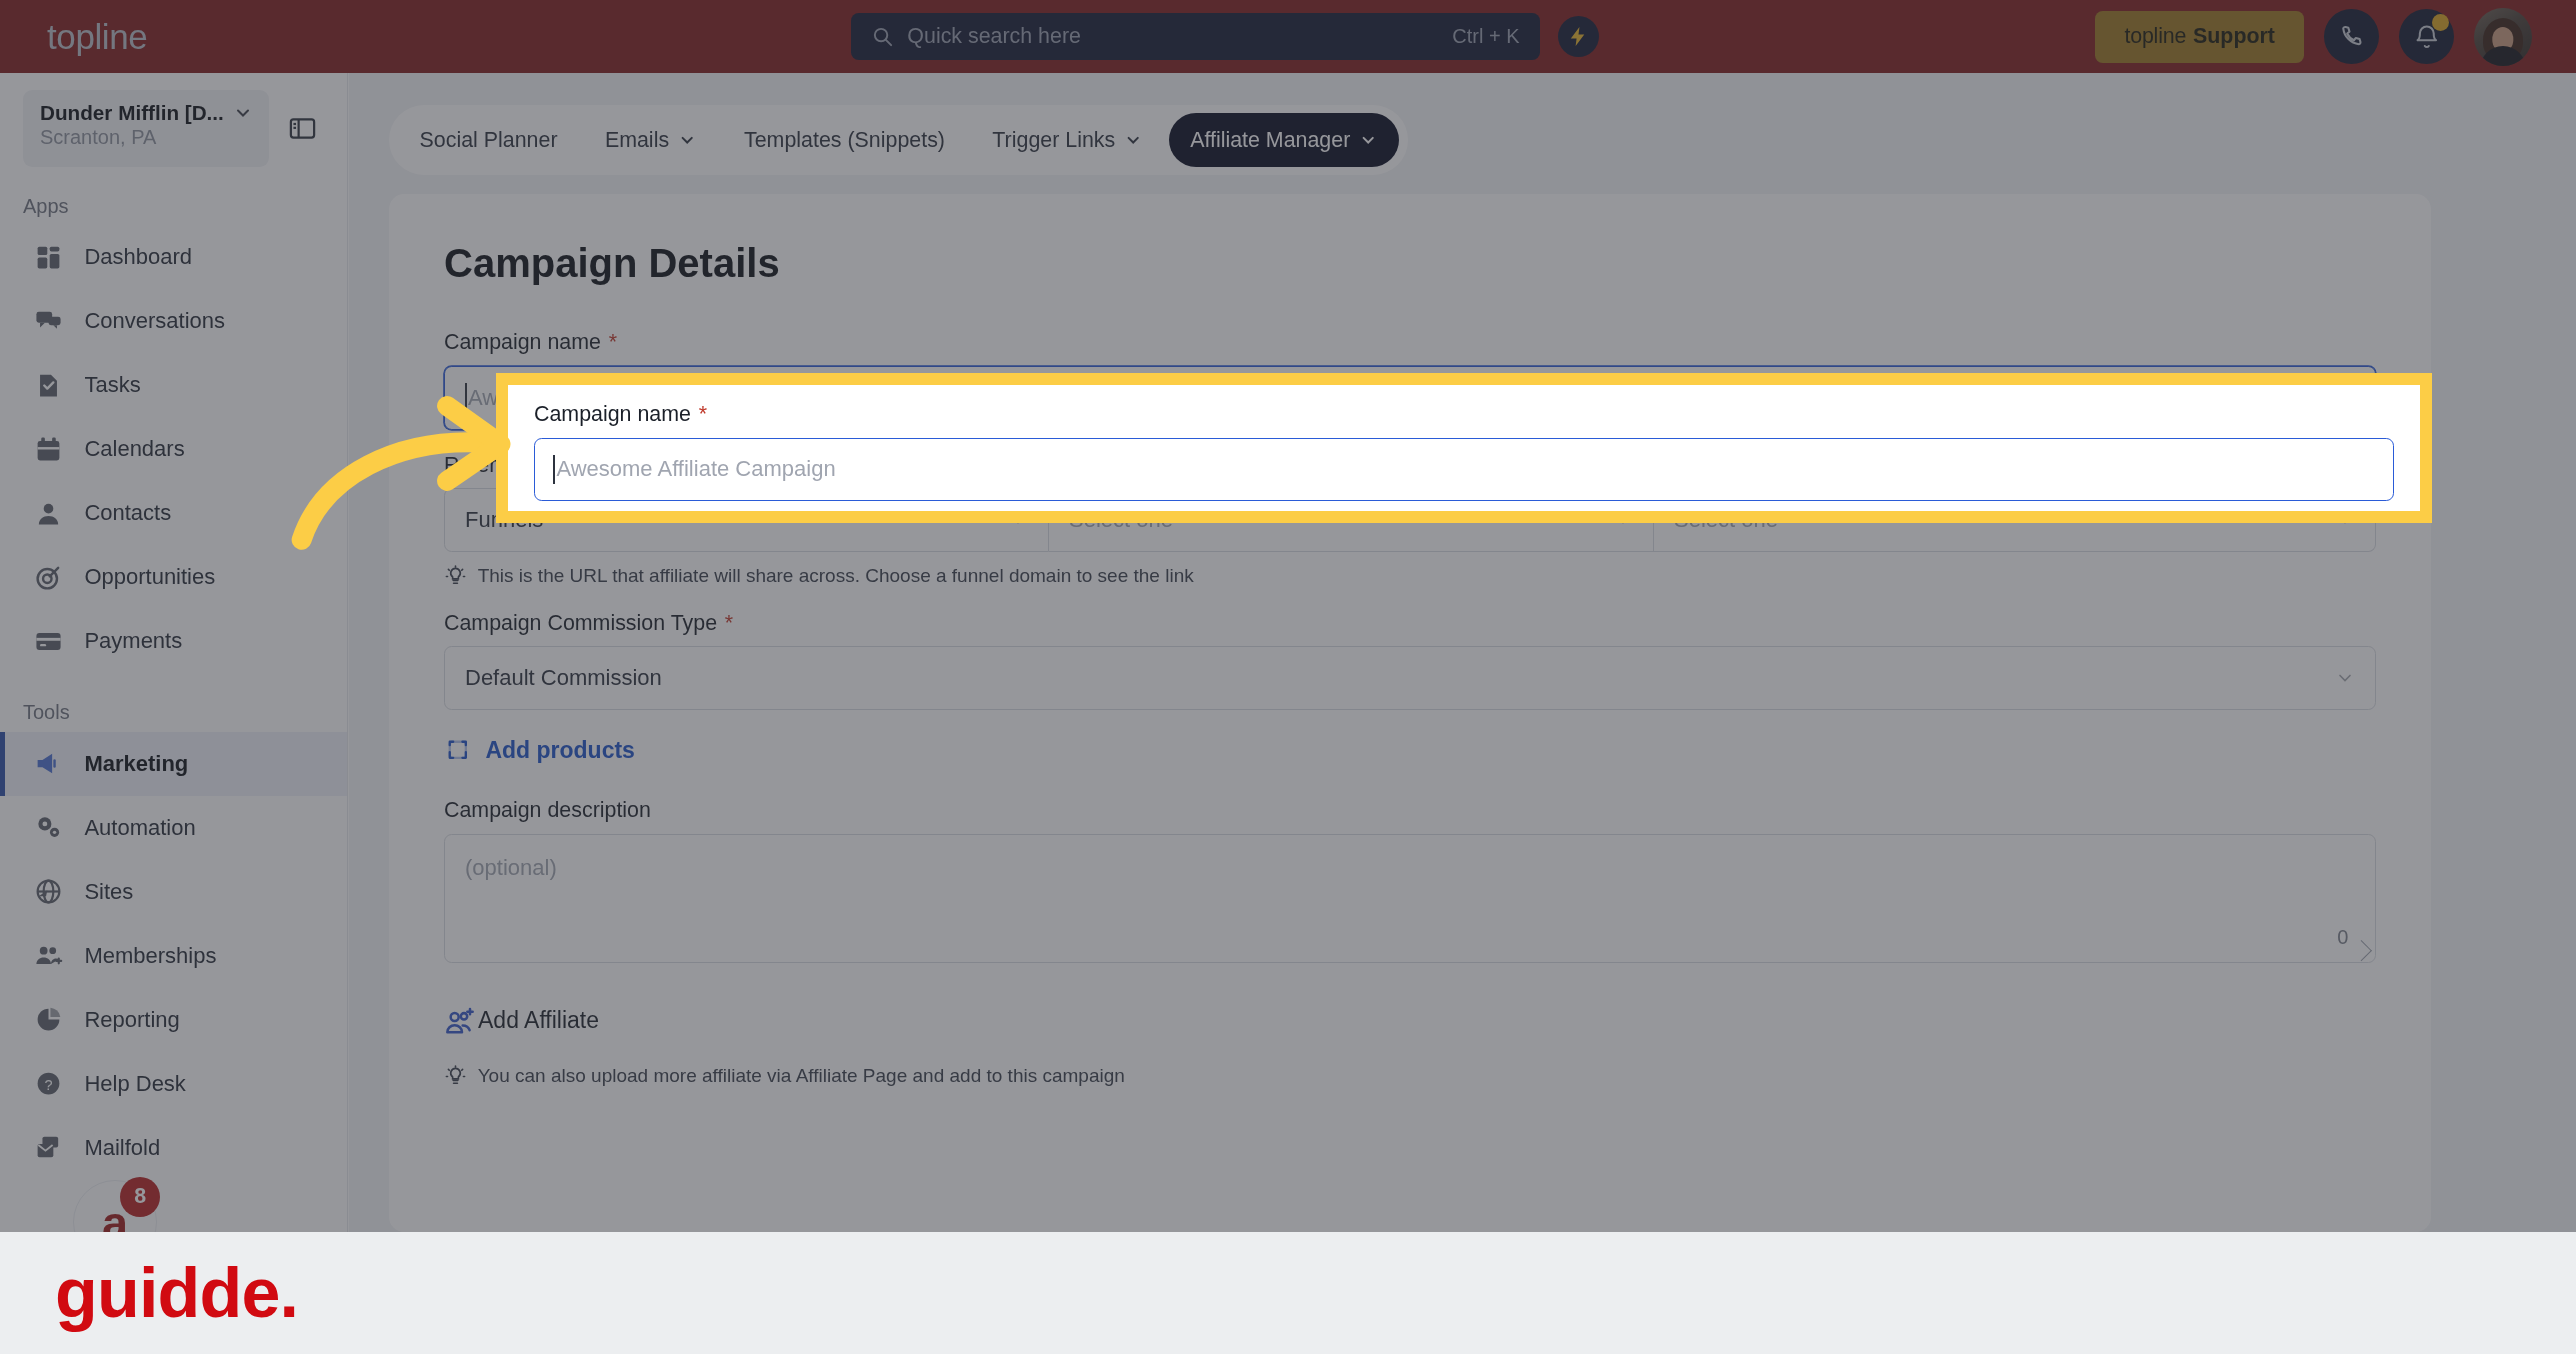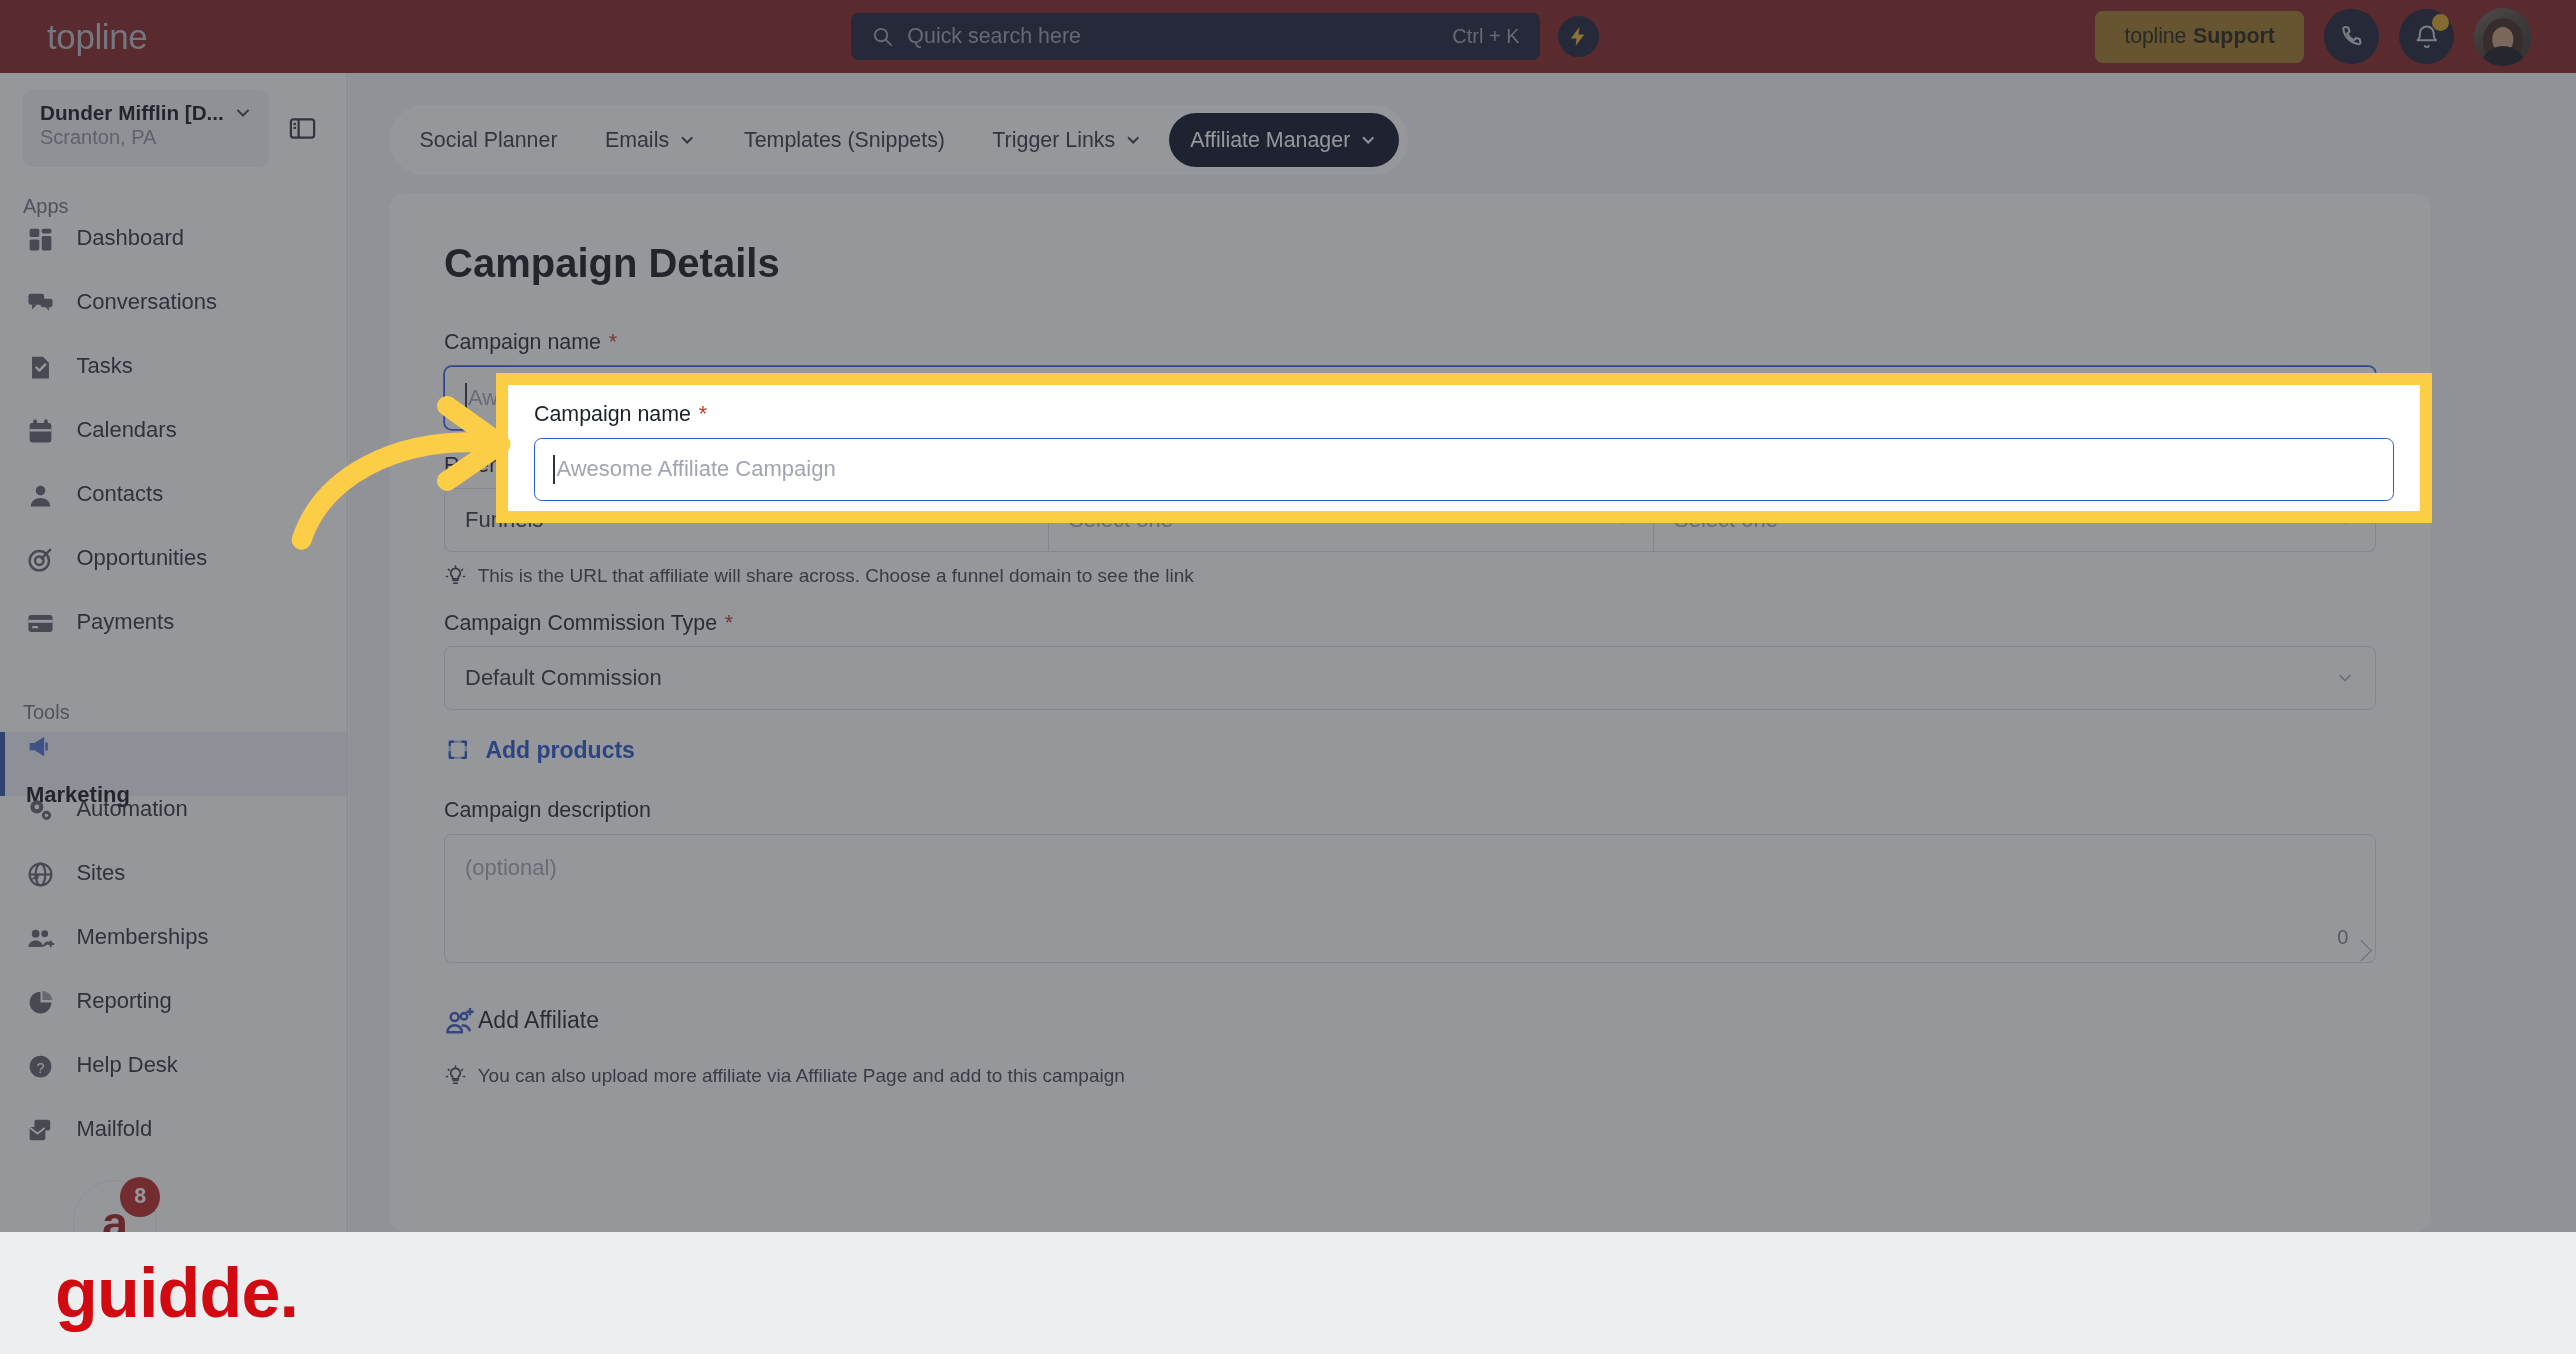--- a/index.html
+++ b/index.html
@@ -117,24 +117,24 @@
   .chev-sm { width: 20px; height: 20px; flex: 0 0 20px; }
   .panel-btn {
     width: 43px; height: 43px;
     display: flex; align-items: center; justify-content: center;
   }
   .sec-label {
     font-size: 20px; color: #6d727e;
     padding: 27.6px 0 7.7px 23px;
   }
   .nav-item {
-    height: 64px; display: flex; align-items: flex-start;
-    padding-left: 26px; gap: 21.4px; position: relative;
-  }
-  .nav-item.active { background: #eef1f8; flex-direction: column; }
+    height: 64px; display: flex; align-items: center;
+    padding-left: 34px; gap: 21.4px; position: relative;
+  }
+  .nav-item.active { background: #eef1f8; }
   .nav-item.active::before {
     content: ""; position: absolute; left: 0; top: 0;
     width: 5.4px; height: 100%; background: #2b4ea8;
   }
   .nav-ico { width: 29px; height: 29px; flex: 0 0 29px; }
   .nav-ico svg { width: 29px; height: 29px; display: block; }
   .nav-lbl { font-size: 22px; color: #262c38; }
   .nav-item.active .nav-lbl { font-weight: 600; color: #0d1117; }
   .mail-badge-wrap {
     position: absolute; left: 73px; top: 1107px;

